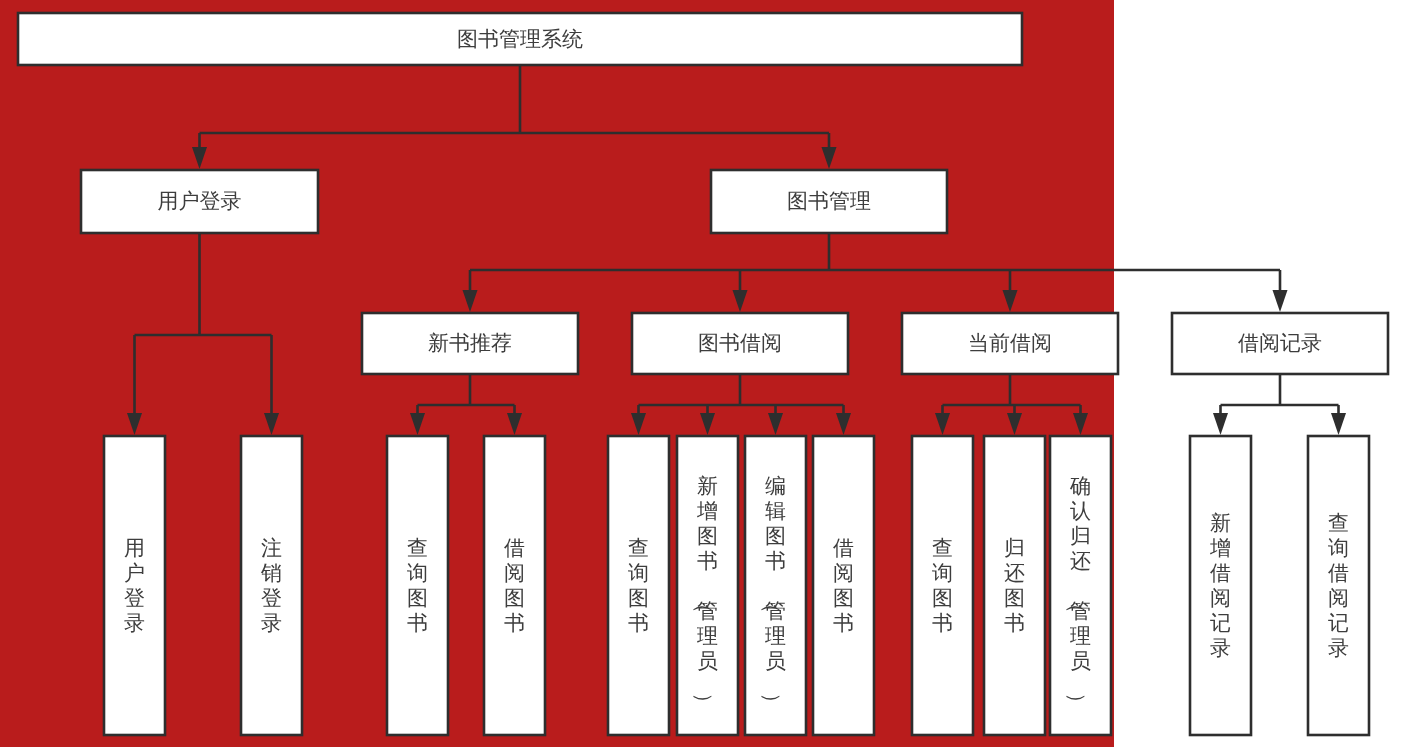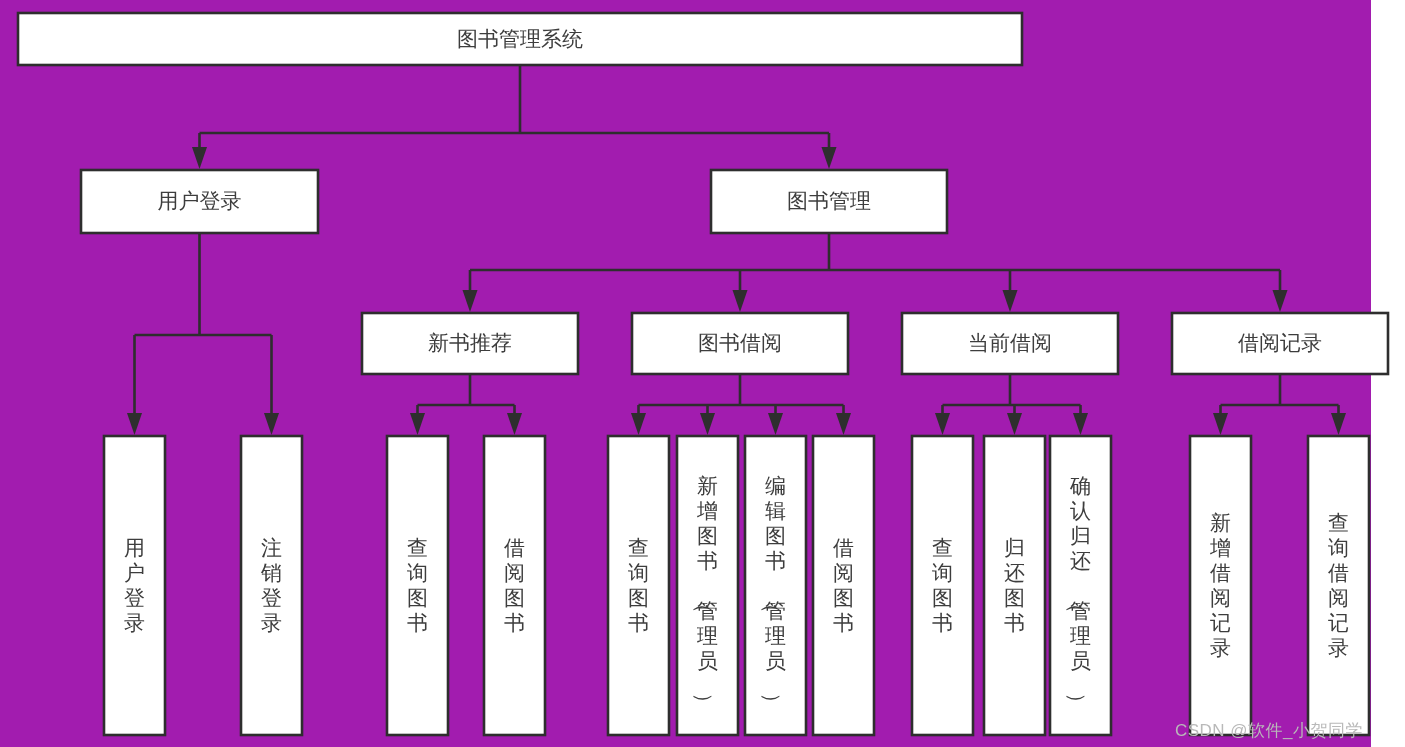--- a/index.html
+++ b/index.html
@@ -8,23 +8,23 @@
     background: #ffffff;
   }
   body {
     width: 1405px;
     height: 747px;
     font-family: "Liberation Sans", "DejaVu Sans", sans-serif;
     overflow: hidden;
   }
   #diagram-root {
     position: relative;
-    width: 1371px;
+    width: 1114px;
     height: 747px;
-    background: #a21caf;
+    background: #b91c1c;
   }
   svg#flow {
     position: absolute;
     left: 0;
     top: 0;
     width: 1405px;
     height: 747px;
   }
   .node-rect {
     fill: #ffffff;
@@ -214,14 +214,13 @@
         <g>
           <rect x="1190" y="436" width="61" height="299" class="node-rect"></rect>
           <text x="1220.5" class="node-label-vert"><tspan x="1220.5" y="530">新</tspan><tspan x="1220.5" y="555">增</tspan><tspan x="1220.5" y="580">借</tspan><tspan x="1220.5" y="605">阅</tspan><tspan x="1220.5" y="630">记</tspan><tspan x="1220.5" y="655">录</tspan></text>
         </g>
         <g>
           <rect x="1308" y="436" width="61" height="299" class="node-rect"></rect>
           <text x="1338.5" class="node-label-vert"><tspan x="1338.5" y="530">查</tspan><tspan x="1338.5" y="555">询</tspan><tspan x="1338.5" y="580">借</tspan><tspan x="1338.5" y="605">阅</tspan><tspan x="1338.5" y="630">记</tspan><tspan x="1338.5" y="655">录</tspan></text>
         </g>
       </g>
   </svg>
-  <div class="watermark">CSDN @软件_小贺同学</div>
 </div>
 
 </body></html>

